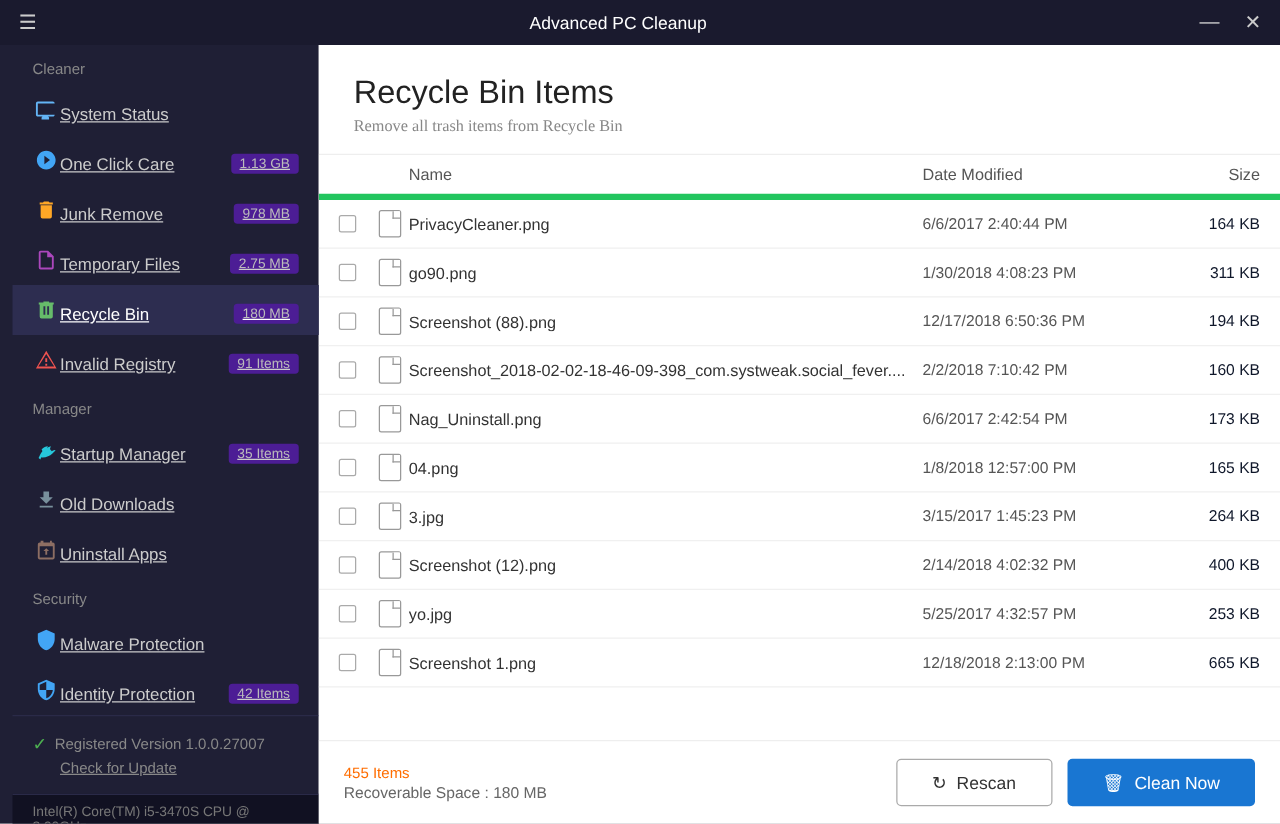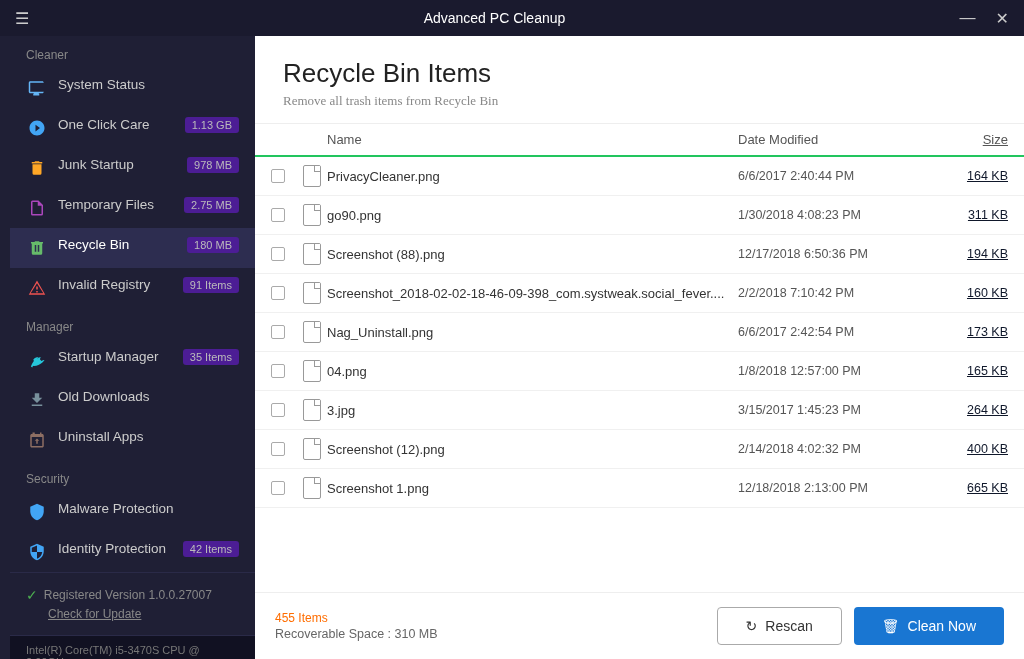--- a/index.html
+++ b/index.html
@@ -75,27 +75,27 @@
 
     .sidebar-section-label {
       color: #888;
       font-size: 12px;
       padding: 12px 16px 6px;
       text-transform: none;
     }
 
     .sidebar-item {
       display: flex;
-      align-items: flex-start;
+      align-items: flex-end;
       padding: 9px 16px;
       cursor: pointer;
       color: #ccc;
       font-size: 13.5px;
-      gap: 10px;
       position: relative;
+      text-decoration: underline;
     }
 
     .sidebar-item.active {
       background: #2d2d50;
       color: #fff;
     }
 
     .sidebar-item .item-icon {
       width: 22px;
       height: 22px;
@@ -198,32 +198,32 @@
       flex: 1;
       overflow-y: auto;
       overflow-x: hidden;
       position: relative;
     }
 
     .file-list-header {
       display: flex;
       align-items: flex-end;
       padding: 8px 16px;
-      border-bottom: 2px solid #22c55e;
+      border-bottom: 5px solid #22c55e;
       background: #fff;
       position: sticky;
       top: 0;
       z-index: 1;
     }
 
     .col-check { width: 32px; flex-shrink: 0; }
     .col-icon { width: 24px; flex-shrink: 0; }
     .col-name { flex: 1; min-width: 0; }
     .col-date { width: 180px; flex-shrink: 0; }
-    .col-size { width: 90px; flex-shrink: 0; text-align: right; text-decoration: underline; }
+    .col-size { width: 90px; flex-shrink: 0; text-align: right; }
 
     .col-header {
       color: #555;
       font-size: 13px;
       font-weight: 500;
     }
 
     .file-row {
       display: flex;
       align-items: center;
@@ -381,21 +381,21 @@
         <span class="item-label">One Click Care</span>
         <span class="item-badge">1.13 GB</span>
       </div>
 
       <div class="sidebar-item">
         <div class="item-icon icon-junk">
           <svg width="18" height="18" viewBox="0 0 24 24" fill="currentColor">
               <path d="M19 4h-3.5l-1-1h-5l-1 1H5v2h14M6 19a2 2 0 002 2h8a2 2 0 002-2V7H6v12z"></path>
             </svg>
         </div>
-        <span class="item-label">Junk Startup</span>
+        <span class="item-label">Junk Remove</span>
         <span class="item-badge">978 MB</span>
       </div>
 
       <div class="sidebar-item">
         <div class="item-icon icon-temp">
           <svg width="18" height="18" viewBox="0 0 24 24" fill="currentColor">
               <path d="M14 2H6a2 2 0 00-2 2v16a2 2 0 002 2h12a2 2 0 002-2V8l-6-6zm4 18H6V4h7v5h5v11z"></path>
             </svg>
         </div>
         <span class="item-label">Temporary Files</span>
@@ -590,34 +590,45 @@
       <div class="col-date file-date">2/14/2018 4:02:32 PM</div>
       <div class="col-size file-size">400 KB</div>
     </div>
             <div class="file-row">
       <div class="col-check">
         <div class="file-checkbox"></div>
       </div>
       <div class="col-icon">
         <div class="file-doc-icon"></div>
       </div>
+      <div class="col-name file-name">yo.jpg</div>
+      <div class="col-date file-date">5/25/2017 4:32:57 PM</div>
+      <div class="col-size file-size">253 KB</div>
+    </div>
+            <div class="file-row">
+      <div class="col-check">
+        <div class="file-checkbox"></div>
+      </div>
+      <div class="col-icon">
+        <div class="file-doc-icon"></div>
+      </div>
       <div class="col-name file-name">Screenshot 1.png</div>
       <div class="col-date file-date">12/18/2018 2:13:00 PM</div>
       <div class="col-size file-size">665 KB</div>
     </div>
           </div>
       </div>
 
       <div class="panel-footer">
         <div class="footer-info">
           <div class="items-count">
             <span id="item-count-span" style="color: rgb(255, 109, 0);">455 </span>
             <span id="items-label-span">Items</span>
           </div>
-          <div class="recoverable">Recoverable Space : 310 MB</div>
+          <div class="recoverable">Recoverable Space : 180 MB</div>
         </div>
         <div class="footer-buttons">
           <button class="btn-rescan">
             <span>↻</span>
             <span>Rescan</span>
           </button>
           <button class="btn-clean">
             <span>🗑</span>
             <span>Clean Now</span>
           </button>

